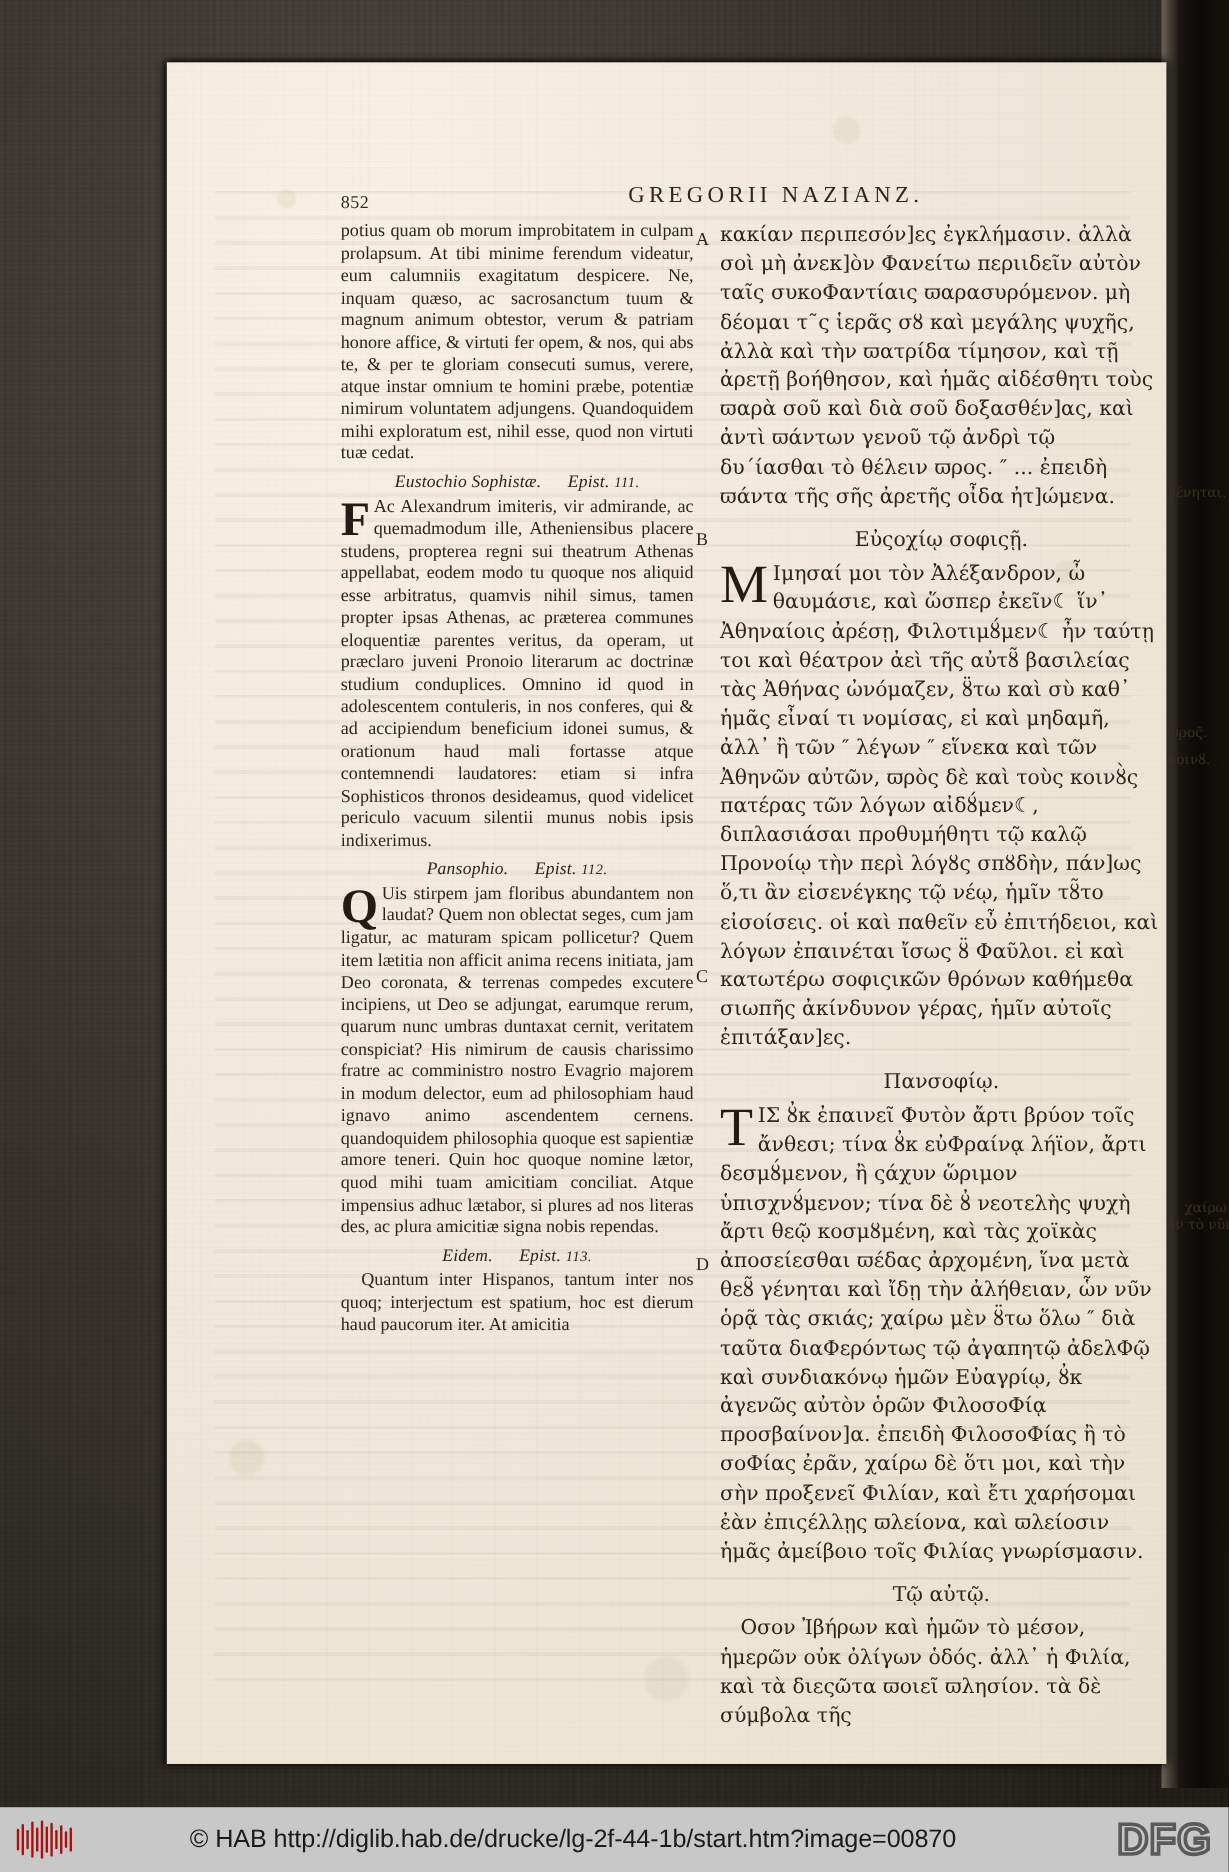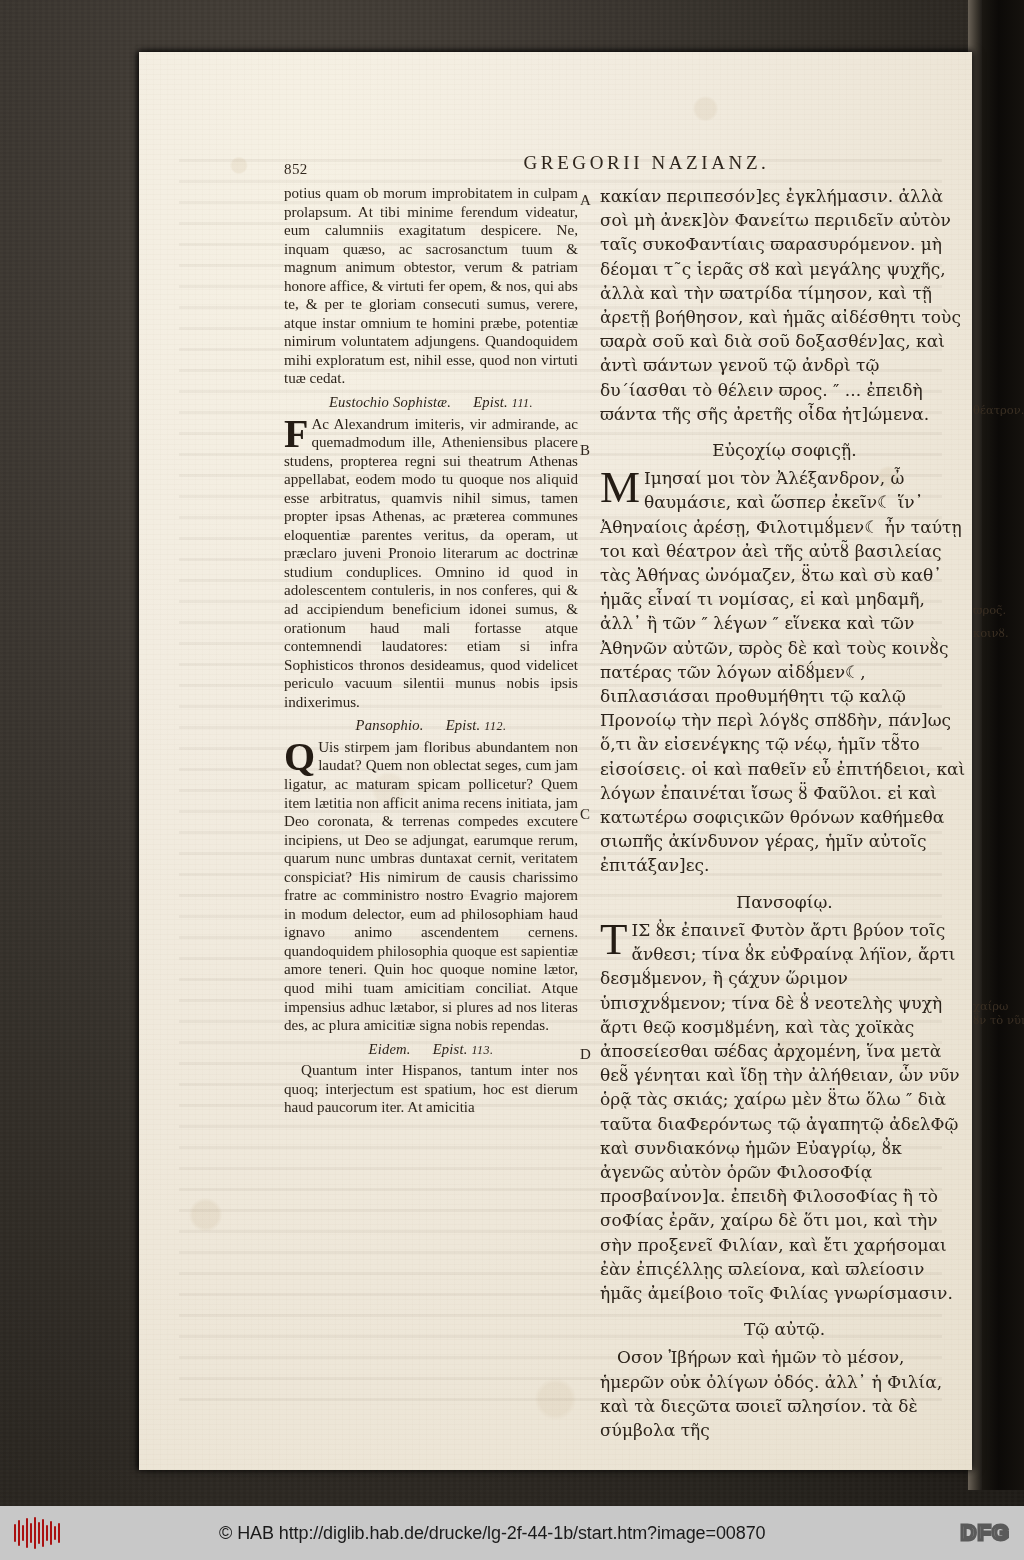--- a/index.html
+++ b/index.html
@@ -219,30 +219,30 @@
   .hab-mark {
     width: 52px; height: 34px;
     margin-left: 12px;
     flex: none;
     display: block;
   }
   .footer-text {
     flex: 1;
     text-align: center;
     font-family: "Liberation Sans", sans-serif;
-    font-size: 18px;
+    font-size: 21px;
     color: #1a1a1a;
     letter-spacing: -.1px;
     padding-right: 40px;
   }
   .dfg-logo {
     margin-right: 14px;
     font-family: "Liberation Sans", sans-serif;
     font-weight: bold;
-    font-size: 22px;
+    font-size: 36px;
     letter-spacing: 1px;
     color: #5a5a5a;
     flex: none;
   }
   .dfg-logo .hollow {
     color: #c8c8c8;
     -webkit-text-stroke: 3px #5a5a5a;
   }
 </style>
 </head>
@@ -309,24 +309,24 @@
         <p class="dropcap-para">
           <span class="gk-dropcap">Τ</span><span>ΙΣ ȣ̓κ ἐπαινεῖ Φυτὸν ἄρτι βρύον τοῖς ἄνθεσι; τίνα ȣ̓κ εὐΦραίνᾳ λήϊον, ἄρτι δεσμȣ́μενον, ἢ ςάχυν ὥριμον ὑπισχνȣ́μενον; τίνα δὲ ȣ̓ νεοτελὴς ψυχὴ ἄρτι θεῷ κοσμȣμένη, καὶ τὰς χοϊκὰς ἀποσείεσθαι ϖέδας ἀρχομένη, ἵνα μετὰ θεȣ̃ γένηται καὶ ἴδῃ τὴν ἀλήθειαν, ὧν νυ̃ν ὁρᾷ τὰς σκιάς; χαίρω μὲν ȣ̈τω ὅλω ″ διὰ ταῦτα διαΦερόντως τῷ ἀγαπητῷ ἀδελΦῷ καὶ συνδιακόνῳ ἡμῶν Εὐαγρίῳ, ȣ̓κ ἀγενῶς αὐτὸν ὁρῶν ΦιλοσοΦίᾳ προσβαίνον]α. ἐπειδὴ ΦιλοσοΦίας ἢ τὸ σοΦίας ἐρᾶν, χαίρω δὲ ὅτι μοι, καὶ τὴν σὴν προξενεῖ Φιλίαν, καὶ ἔτι χαρήσομαι ἐὰν ἐπιςέλλῃς ϖλείονα, καὶ ϖλείοσιν ἡμᾶς ἀμείβοιο τοῖς Φιλίας γνωρίσμασιν.</span>
         </p>
 
         <p class="gk-head">Τῷ αὐτῷ.</p>
         <p class="indent">Οσον Ἰβήρων καὶ ἡμῶν τὸ μέσον, ἡμερῶν οὐκ ὀλίγων ὁδός.  ἀλλ᾽ ἡ Φιλία, καὶ τὰ διεςῶτα ϖοιεῖ ϖλησίον.  τὰ δὲ σύμβολα τῆς</p>
 
       </div>
     </div>
 
-    <span class="margin-note" style="left:689px; top:252px;">θέατρον.</span>
+    <span class="margin-note" style="left:689px; top:252px;">γένηται.</span>
     <span class="margin-note" style="left:689px; top:452px;">ϖρος̃.</span>
     <span class="margin-note" style="left:689px; top:475px;">κοινȣ.</span>
-    <span class="margin-note" style="left:689px; top:848px;">χαίρω</span>
+    <span class="margin-note" style="left:689px; top:848px;padding-left:14px;">χαίρω</span>
     <span class="margin-note" style="left:689px; top:862px;">ȣ̈ν τὸ νῦν</span>
 
   </div>
 </div>
 
 <div class="footer-bar">
 
   <svg class="hab-mark" viewBox="0 0 52 34">
     <g fill="#aa1111">
       <rect x="2" y="8" width="2" height="18" rx="1"></rect>

